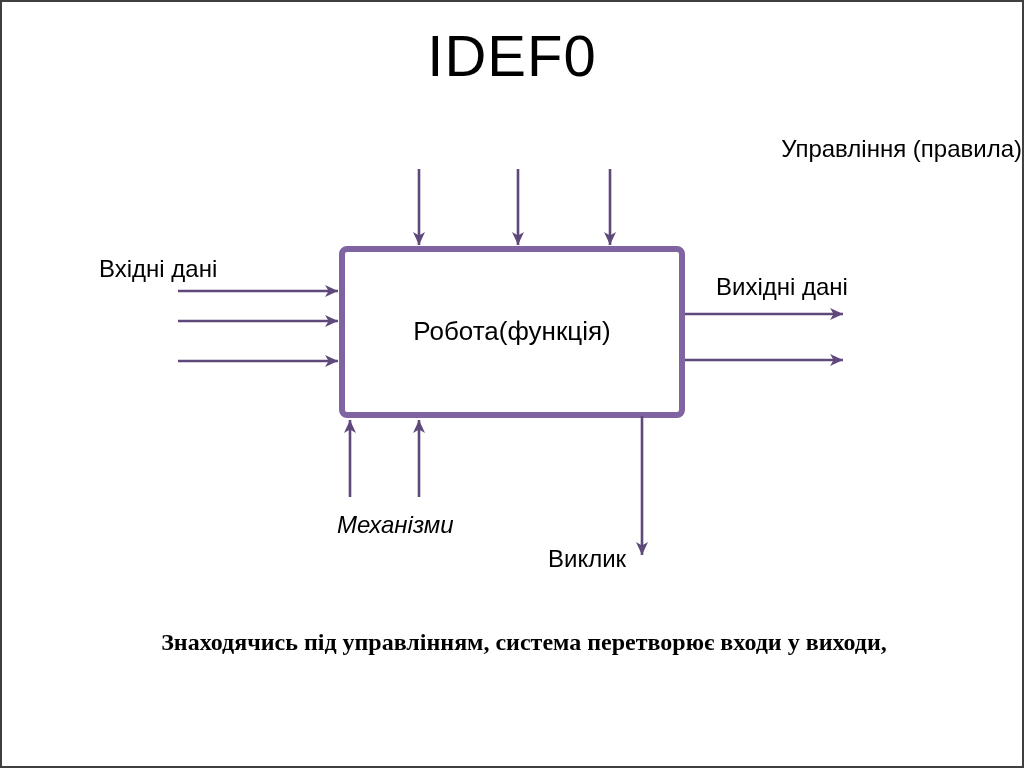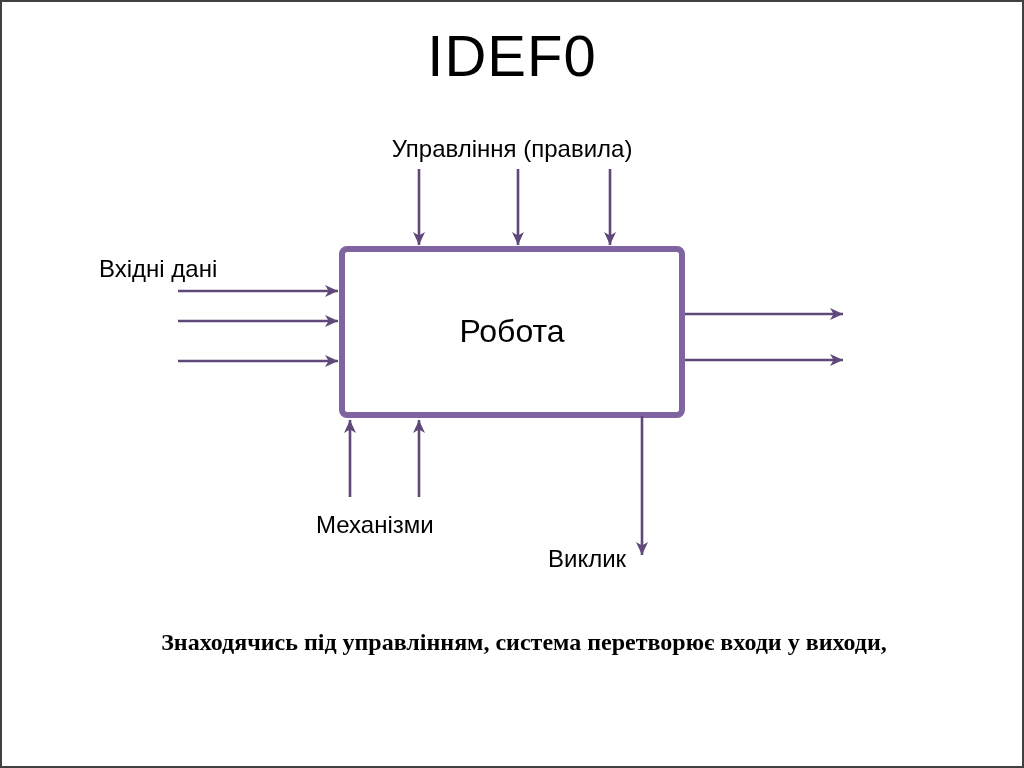--- a/index.html
+++ b/index.html
@@ -23,34 +23,34 @@
     position:absolute;top:22px;left:0;width:100%;
     text-align:center;
     font-size:58px;line-height:1.1;font-weight:400;
     letter-spacing:1px;
   }
   .lbl{
     position:absolute;
     font-size:24px;line-height:1.1;font-weight:400;
     white-space:nowrap;
   }
-  .lbl-control{top:134px;left:0;width:100%;text-align:center;}
+  .lbl-control{top:134px;left:0;width:100%;text-align:right;}
   .lbl-input{top:254px;left:97px;}
   .lbl-output{top:272px;left:714px;}
-  .lbl-mechanism{top:510px;left:314px;}
+  .lbl-mechanism{top:510px;left:335px;font-style:italic;}
   .lbl-call{top:544px;left:546px;}
   .function-box{
     position:absolute;left:337px;top:244px;
     width:346px;height:172px;box-sizing:border-box;
     background:var(--bg);
     border:6px solid var(--box-border);
     border-radius:8px;
     display:flex;flex-direction:row;
     align-items:center;justify-content:center;
-    font-size:32px;line-height:1.36;
+    font-size:26px;line-height:1.36;
     text-align:center;
   }
   .arrows{
     position:absolute;left:0;top:0;width:1024px;height:768px;
     pointer-events:none;
   }
   .arrows line{stroke:var(--arrow);stroke-width:2.6;}
   .arrows .head{fill:var(--arrow);}
   .caption{
     position:absolute;top:613px;left:0;width:100%;
@@ -63,25 +63,27 @@
 </style>
 </head>
 <body>
 
 <div class="page">
 
   <div class="page-title">IDEF0</div>
 
   <div class="lbl lbl-control">Управління (правила)</div>
   <div class="lbl lbl-input">Вхідні дані</div>
+  <div class="lbl lbl-output">Вихідні дані</div>
   <div class="lbl lbl-mechanism">Механізми</div>
   <div class="lbl lbl-call">Виклик</div>
 
   <div class="function-box">
     <span>Робота</span>
+    <span>(функція)</span>
   </div>
 
   <svg class="arrows" viewBox="0 0 1024 768" xmlns="http://www.w3.org/2000/svg">
     <defs>
       <marker id="head" class="head" markerUnits="userSpaceOnUse" markerWidth="15" markerHeight="13" refX="13" refY="6" orient="auto">
         <path class="head" d="M0,0 L13,6 L0,12 L3.6,6 Z"></path>
       </marker>
     </defs>
 
     <line x1="417" y1="167" x2="417" y2="243" marker-end="url(#head)"></line>

